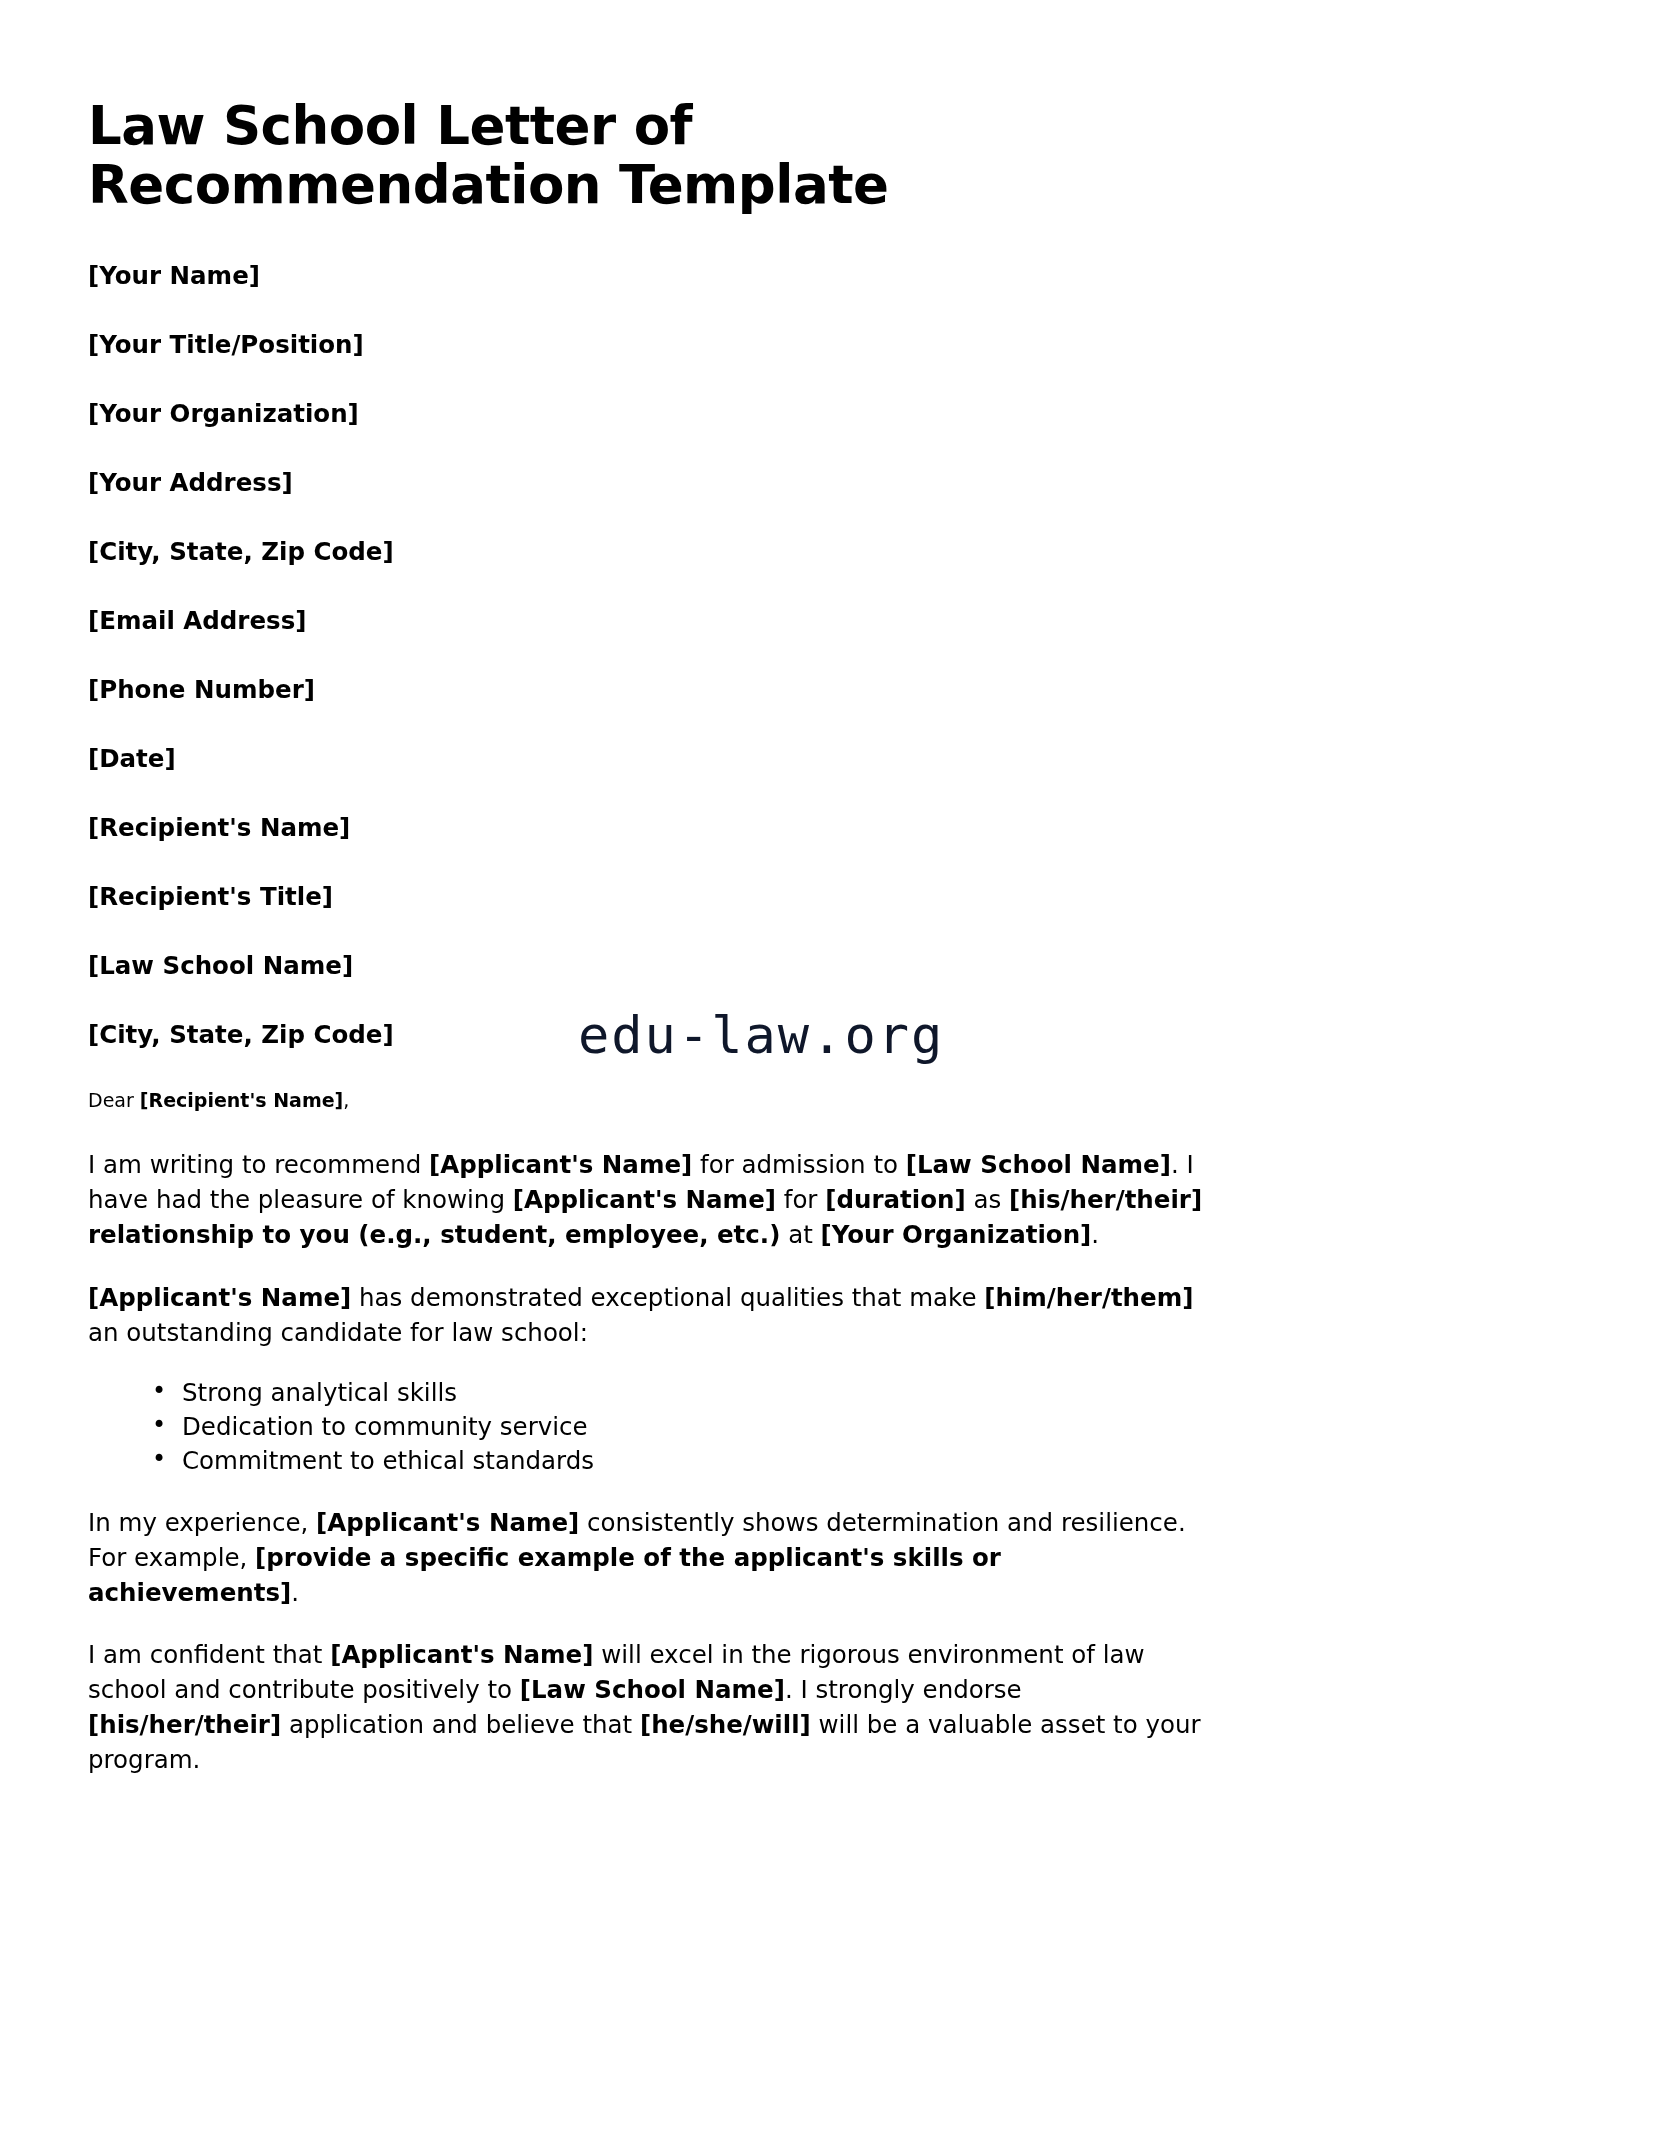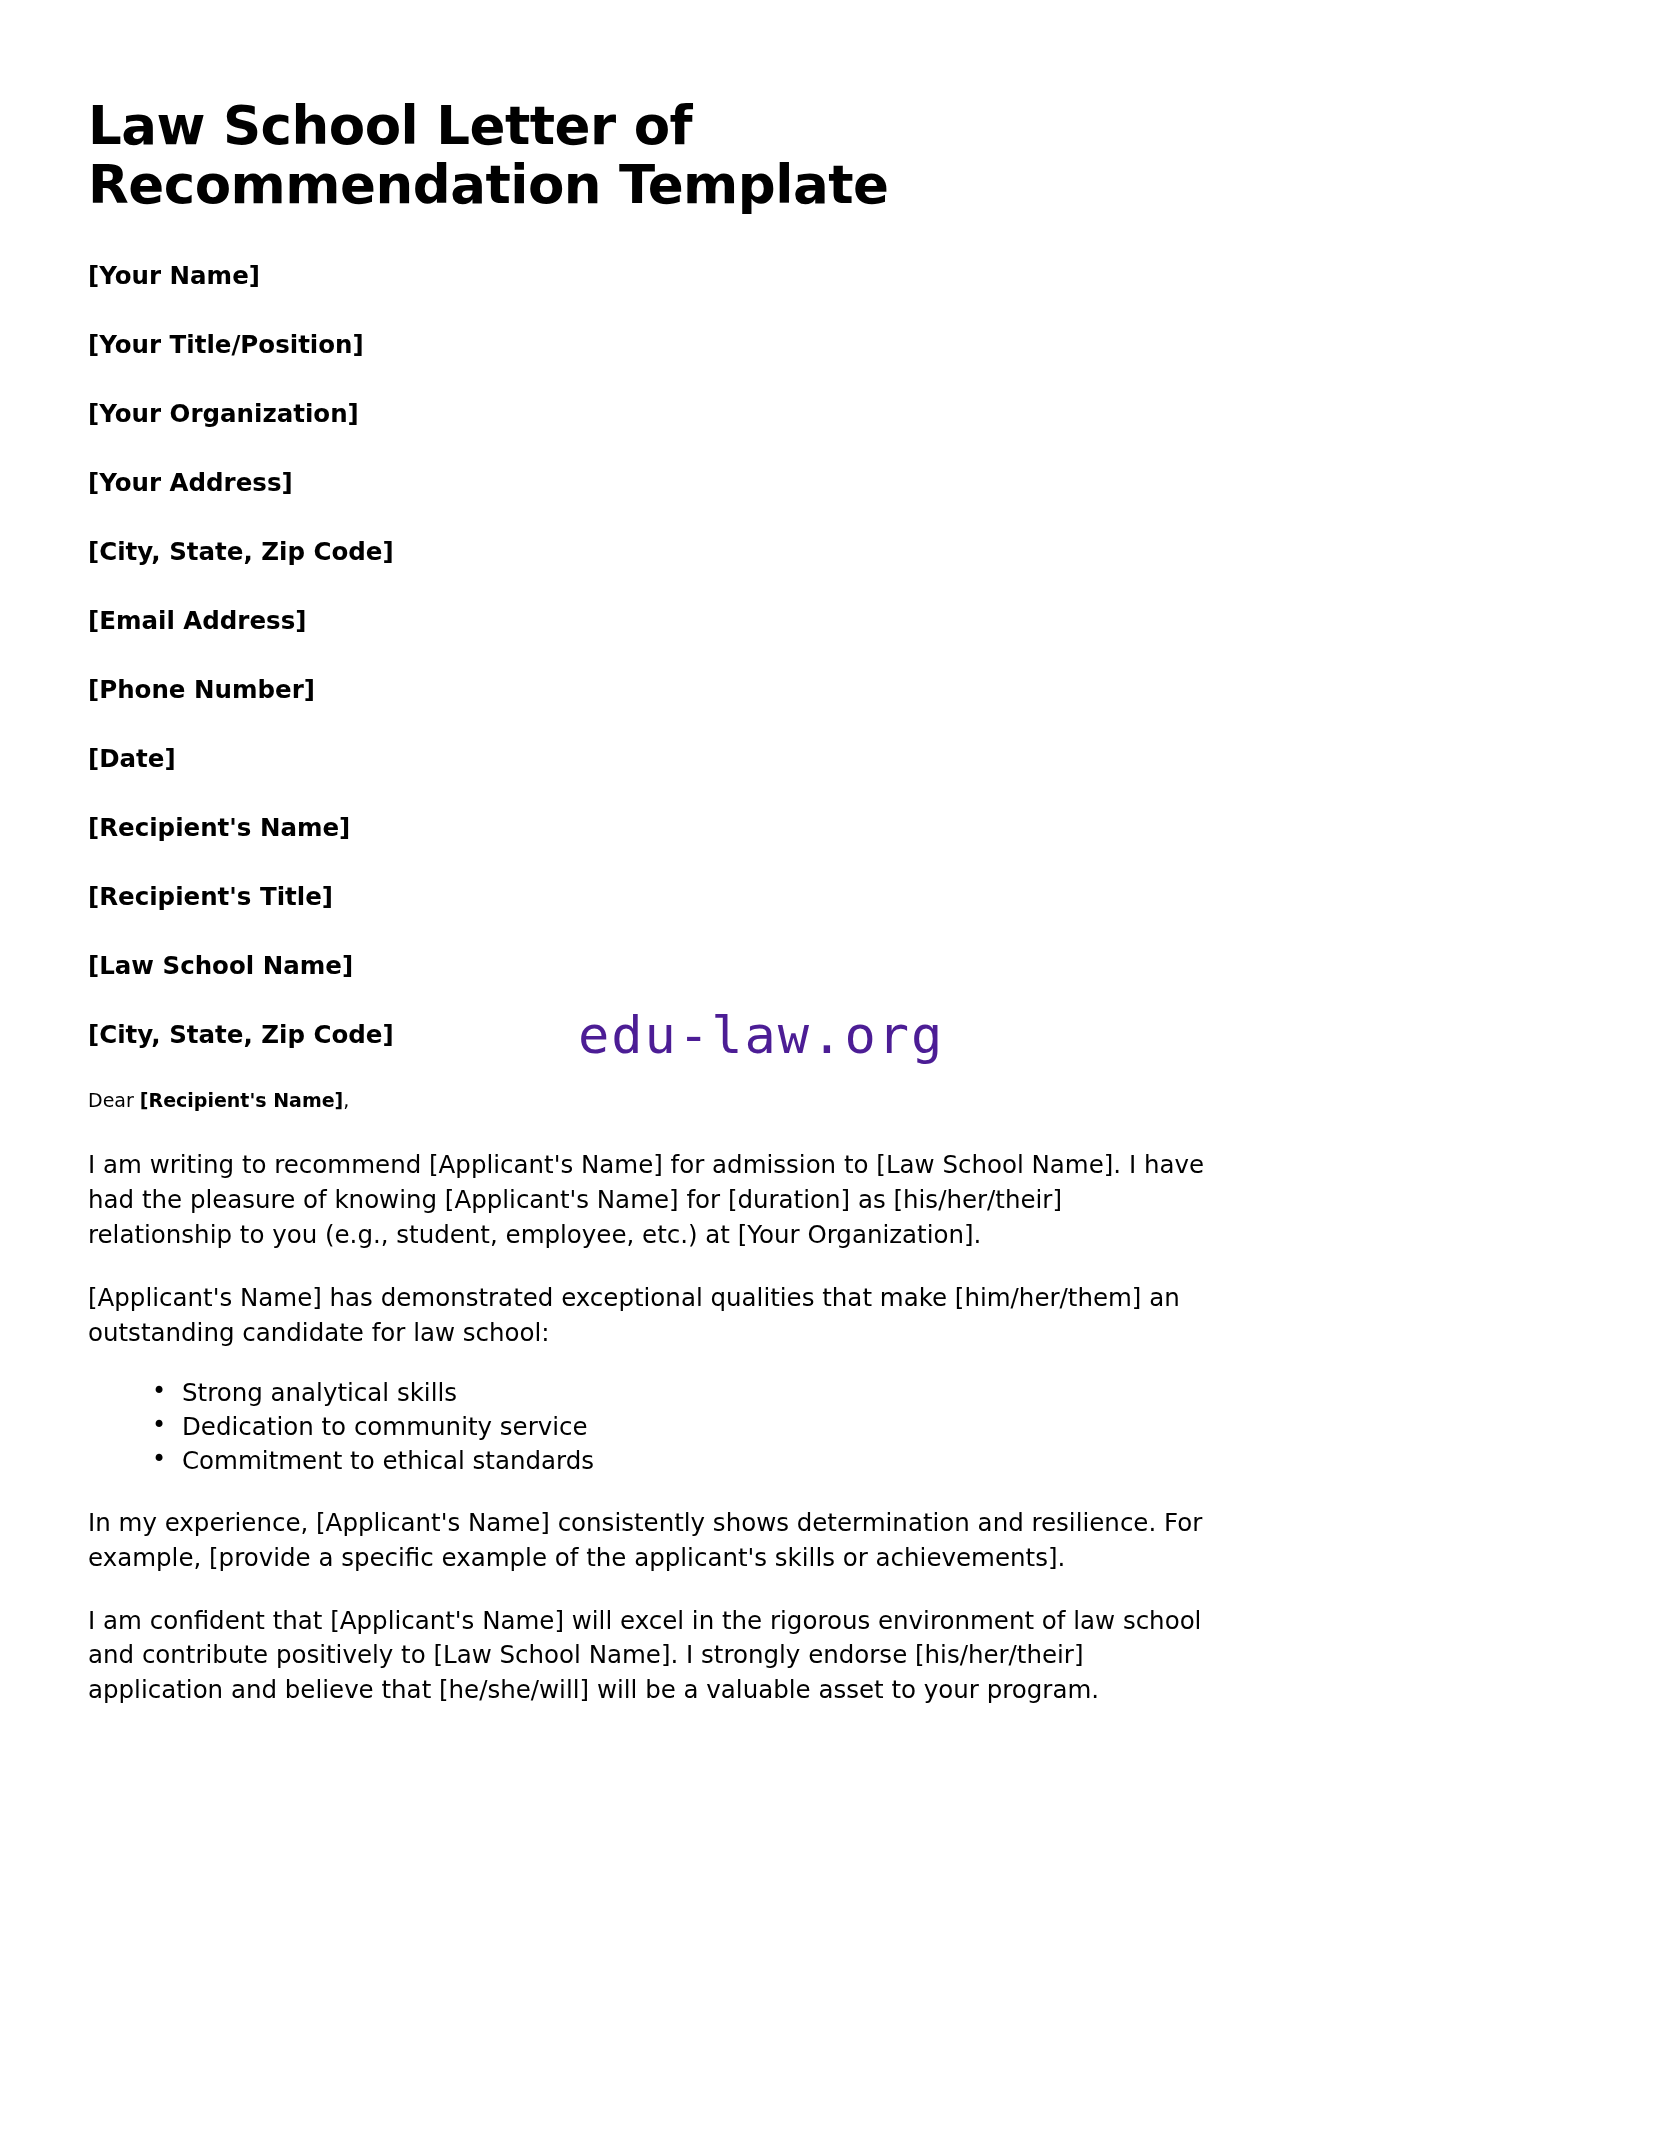--- a/index.html
+++ b/index.html
@@ -34,21 +34,21 @@
     font-weight: bold;
     line-height: 1.35;
     margin: 0 0 36px 0;
   }
   p.body-para {
     font-size: 24.5px;
     line-height: 1.42;
     margin: 0 0 28px 0;
   }
   p.body-para b {
-    font-weight: normal;
+    font-weight: bold;
   }
   .salutation {
     font-size: 19px;
     line-height: 1.42;
     margin: 0 0 34px 0;
   }
   ul.qualities {
     margin: 4px 0 30px 0;
     padding-left: 64px;
     list-style: none;
@@ -67,21 +67,21 @@
     top: -1px;
     font-size: 24px;
   }
   .watermark {
     position: absolute;
     left: 578px;
     top: 1005px;
     font-family: "DejaVu Sans Mono", monospace;
     font-size: 52px;
     letter-spacing: 2px;
-    color: #4c1d95;
+    color: #0f172a;
     white-space: nowrap;
     pointer-events: none;
     user-select: none;
   }
 </style>
 </head>
 <body>
 
 <div class="page">
 

